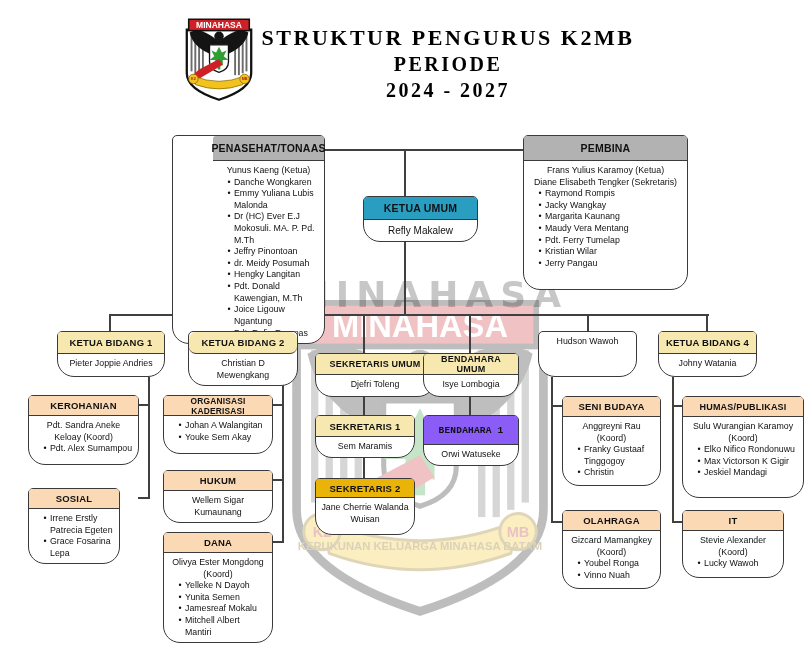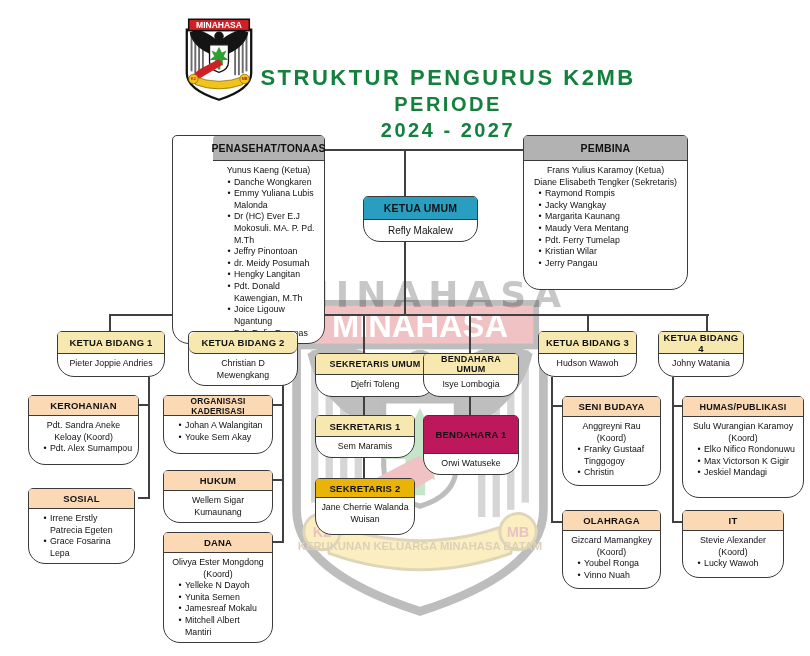--- a/index.html
+++ b/index.html
@@ -1,21 +1,21 @@
 <!DOCTYPE html>
 <html><head>
 <meta charset="utf-8">
 <style>
   html,body{margin:0;padding:0;background:#e8e8e8;}
   .canvas{position:relative;width:810px;height:656px;background:#ffffff;overflow:hidden;
           font-family:"Liberation Sans",sans-serif;color:#111;}
   
   .logo{position:absolute;left:183px;top:14px;width:72px;height:92px;}
   .title{position:absolute;left:233px;top:24px;width:430px;text-align:center;
-         font-family:Liberation Sans, sans-serif;font-weight:bold;color:#15803d;letter-spacing:2.5px;margin-top:40px;}
+         font-family:Liberation Serif, serif;font-weight:bold;color:#000000;letter-spacing:2.5px;}
   .title .t1{font-size:22px;line-height:27px;}
   .title .t2,.title .t3{font-size:20px;line-height:26px;}
   
   .wm-text{position:absolute;left:293px;top:274px;font-family:"DejaVu Sans",sans-serif;
            font-weight:bold;font-size:36px;letter-spacing:7px;color:#a3a3a3;opacity:.6;
            text-shadow:1px 1px 0 #fff;z-index:1;}
   .wm-logo{position:absolute;left:282px;top:292px;width:276px;height:334px;opacity:.27;z-index:1;}
   
   .line{position:absolute;background:#404040;z-index:2;}
   
@@ -231,26 +231,25 @@
           <div class="c-line">Pieter Joppie Andries</div>
         </div>
       </div>
       <div class="box" style="left: 188px; top: 331px; width: 110px; min-height: 46px;">
         <div class="box-header " style="height:22px;background:#f7e8b0;border-radius:7px;">KETUA BIDANG 2</div>
         <div class="box-body">
           <div class="c-line">Christian D Mewengkang</div>
         </div>
       </div>
       <div class="box" style="left: 538px; top: 331px; width: 99px; min-height: 46px;">
-        <div class="box-header " style="height:22px;background:#f7e8b0;">KETUA BIDANG 3</div>
         <div class="box-body">
           <div class="c-line">Hudson Wawoh</div>
         </div>
       </div>
-      <div class="box" style="left: 658px; top: 331px; width: 86px; min-height: 46px;">
+      <div class="box" style="left: 658px; top: 331px; width: 99px; min-height: 46px;">
         <div class="box-header " style="height:22px;background:#f7e8b0;">KETUA BIDANG 4</div>
         <div class="box-body">
           <div class="c-line">Johny Watania</div>
         </div>
       </div>
       <div class="box" style="left: 315px; top: 353px; width: 120px; min-height: 44px;">
         <div class="box-header " style="height:21px;background:#f7e8b0;font-size:9px;">SEKRETARIS UMUM</div>
         <div class="box-body">
           <div class="c-line">Djefri Toleng</div>
         </div>
@@ -261,42 +260,42 @@
           <div class="c-line">Isye Lombogia</div>
         </div>
       </div>
       <div class="box" style="left: 315px; top: 415px; width: 100px; min-height: 42px;">
         <div class="box-header " style="height:21px;background:#f7e8b0;">SEKRETARIS 1</div>
         <div class="box-body">
           <div class="c-line">Sem Maramis</div>
         </div>
       </div>
       <div class="box" style="left: 423px; top: 415px; width: 96px; min-height: 42px;">
-        <div class="box-header " style="height:38px;background:#be185d;">BENDAHARA 1</div>
+        <div class="box-header " style="height:29px;background:#8b5cf6;font-family:Liberation Mono, monospace;">BENDAHARA 1</div>
         <div class="box-body">
           <div class="c-line">Orwi Watuseke</div>
         </div>
       </div>
       <div class="box" style="left: 315px; top: 478px; width: 100px; min-height: 57px;">
         <div class="box-header " style="height:19px;background:#eab308;">SEKRETARIS 2</div>
         <div class="box-body">
           <div class="c-line">Jane Cherrie Walanda Wuisan</div>
         </div>
       </div>
       <div class="box" style="left: 28px; top: 395px; width: 111px; min-height: 70px;">
         <div class="box-header " style="height:20px;background:#fad9b4;">KEROHANIAN</div>
         <div class="box-body">
           <div class="c-line">Pdt. Sandra Aneke Keloay (Koord)</div>
           <div class="b-row">
              <span class="b-dot">•</span>
              <span class="b-txt">Pdt. Alex Sumampou</span>
            </div>
         </div>
       </div>
-      <div class="box" style="left: 28px; top: 488px; width: 107px; min-height: 70px;">
+      <div class="box" style="left: 28px; top: 488px; width: 92px; min-height: 70px;">
         <div class="box-header " style="height:20px;background:#fad9b4;">SOSIAL</div>
         <div class="box-body">
           <div class="b-row">
              <span class="b-dot">•</span>
              <span class="b-txt">Irrene Erstly Patrecia Egeten</span>
            </div>
           <div class="b-row">
              <span class="b-dot">•</span>
              <span class="b-txt">Grace Fosarina Lepa</span>
            </div>

